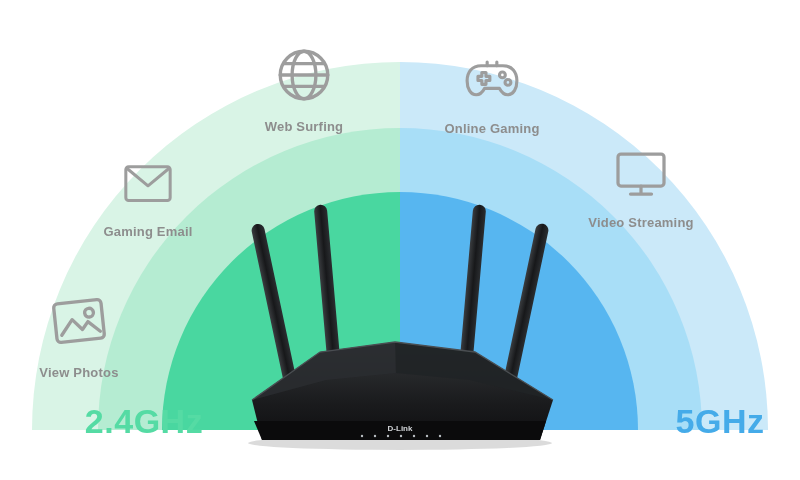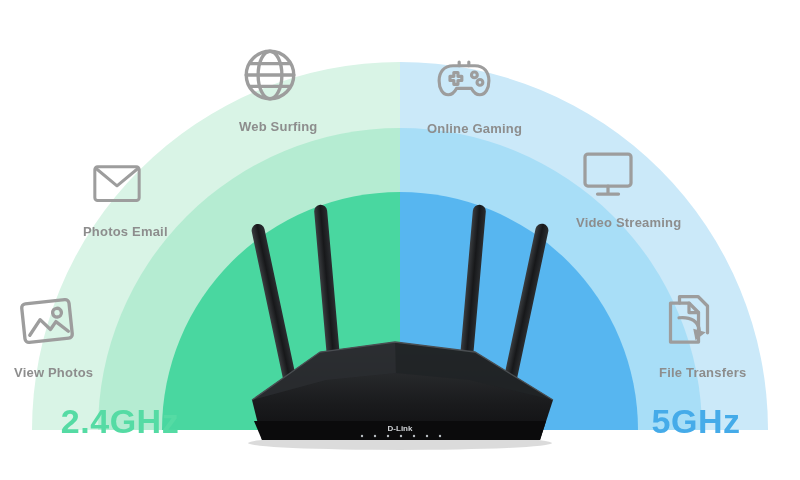--- a/index.html
+++ b/index.html
@@ -8,34 +8,34 @@
     background:#ffffff;
     font-family:"Liberation Sans", sans-serif;
     overflow:hidden;
     position:relative;
   }
   .stage { position:absolute; inset:0; }
   .rings { position:absolute; left:0; top:0; z-index:1; }
   .router-svg { position:absolute; left:210px; top:192px; z-index:3; }
   .feature {
     position:absolute; width:130px; z-index:4;
-    display:flex; flex-direction:column; align-items:flex-start;
+    display:flex; flex-direction:column; align-items:center;
   }
   .feature svg.lineicon {
     stroke:#9d9d9d; fill:none; stroke-width:1.3;
     stroke-linecap:round; stroke-linejoin:round;
   }
   .feature .lbl {
     margin-top:13px; font-size:13px; font-weight:bold;
     color:#8d8d8d; letter-spacing:.2px; white-space:nowrap;
   }
   .fillbit { fill:#9d9d9d; stroke:none; }
   .band-label {
     position:absolute; z-index:5; font-size:34px; font-weight:bold;
-    letter-spacing:.5px; transform:translateX(-50%); white-space:nowrap;
+    letter-spacing:.5px; transform:translateX(-50%); white-space:nowrap;margin-left:24px;
   }
   .band-left  { left:120px; top:402px; color:#55dba4; }
   .band-right { left:696px; top:402px; color:#45abe9; }
   .f-photos  { left:14px;   top:290px; }
   .f-email   { left:83px;  top:155px; }
   .f-web     { left:239px; top:44px;  }
   .f-gaming  { left:427px; top:50px;  }
   .f-video   { left:576px; top:142px; }
   .f-files   { left:659px; top:286px; }
 </style>
@@ -62,21 +62,21 @@
       </g>
     </svg>
     <span class="lbl">View Photos</span>
   </div>
 
   <div class="feature f-email">
     <svg class="lineicon" width="68" height="56" viewBox="0 0 24 24">
       <rect x="2.5" y="5" width="19" height="14.5" rx="1.2"></rect>
       <path d="M3.3 6 L12 13.2 L20.7 6"></path>
     </svg>
-    <span class="lbl">Photos Email</span>
+    <span class="lbl">Gaming Email</span>
   </div>
 
   <div class="feature f-web">
     <svg class="lineicon" width="62" height="62" viewBox="0 0 24 24">
       <circle cx="12" cy="12" r="9.2"></circle>
       <ellipse cx="12" cy="12" rx="4.6" ry="9.2"></ellipse>
       <path d="M2.8 12 H21.2"></path>
       <path d="M4.4 7.6 H19.6"></path>
       <path d="M4.4 16.4 H19.6"></path>
     </svg>
@@ -96,30 +96,20 @@
 
   <div class="feature f-video">
     <svg class="lineicon" width="64" height="60" viewBox="0 0 24 24">
       <rect x="2.8" y="4.8" width="18.4" height="12.8" rx="1.2"></rect>
       <path d="M12 17.6 V20.4"></path>
       <path d="M7.8 20.8 H16.2"></path>
     </svg>
     <span class="lbl">Video Streaming</span>
   </div>
 
-  <div class="feature f-files">
-    <svg class="lineicon" width="60" height="66" viewBox="0 0 24 24">
-      <path d="M8.2 5.6 V3 h7.4 L19.4 6.8 V17.5"></path>
-      <path d="M4.6 5.6 h7.4 l3.8 3.8 V21.2 H4.6 Z"></path>
-      <path d="M12 5.6 v3.8 h3.8"></path>
-      <path d="M8 11.5 C13 11 15.8 13.2 16.1 16.6"></path>
-      <polygon class="fillbit" points="13.7,15.9 18.7,17.3 14.6,20.5"></polygon>
-    </svg>
-    <span class="lbl">File Transfers</span>
-  </div>
 
   <svg class="router-svg" width="380" height="262" viewBox="0 0 380 262">
     <defs>
       <linearGradient id="antg" x1="0" y1="0" x2="1" y2="0">
         <stop offset="0" stop-color="#3a3d40"></stop>
         <stop offset="0.5" stop-color="#17181a"></stop>
         <stop offset="1" stop-color="#2b2e31"></stop>
       </linearGradient>
       <linearGradient id="bodyg" x1="0" y1="0" x2="0" y2="1">
         <stop offset="0" stop-color="#34373a"></stop>

